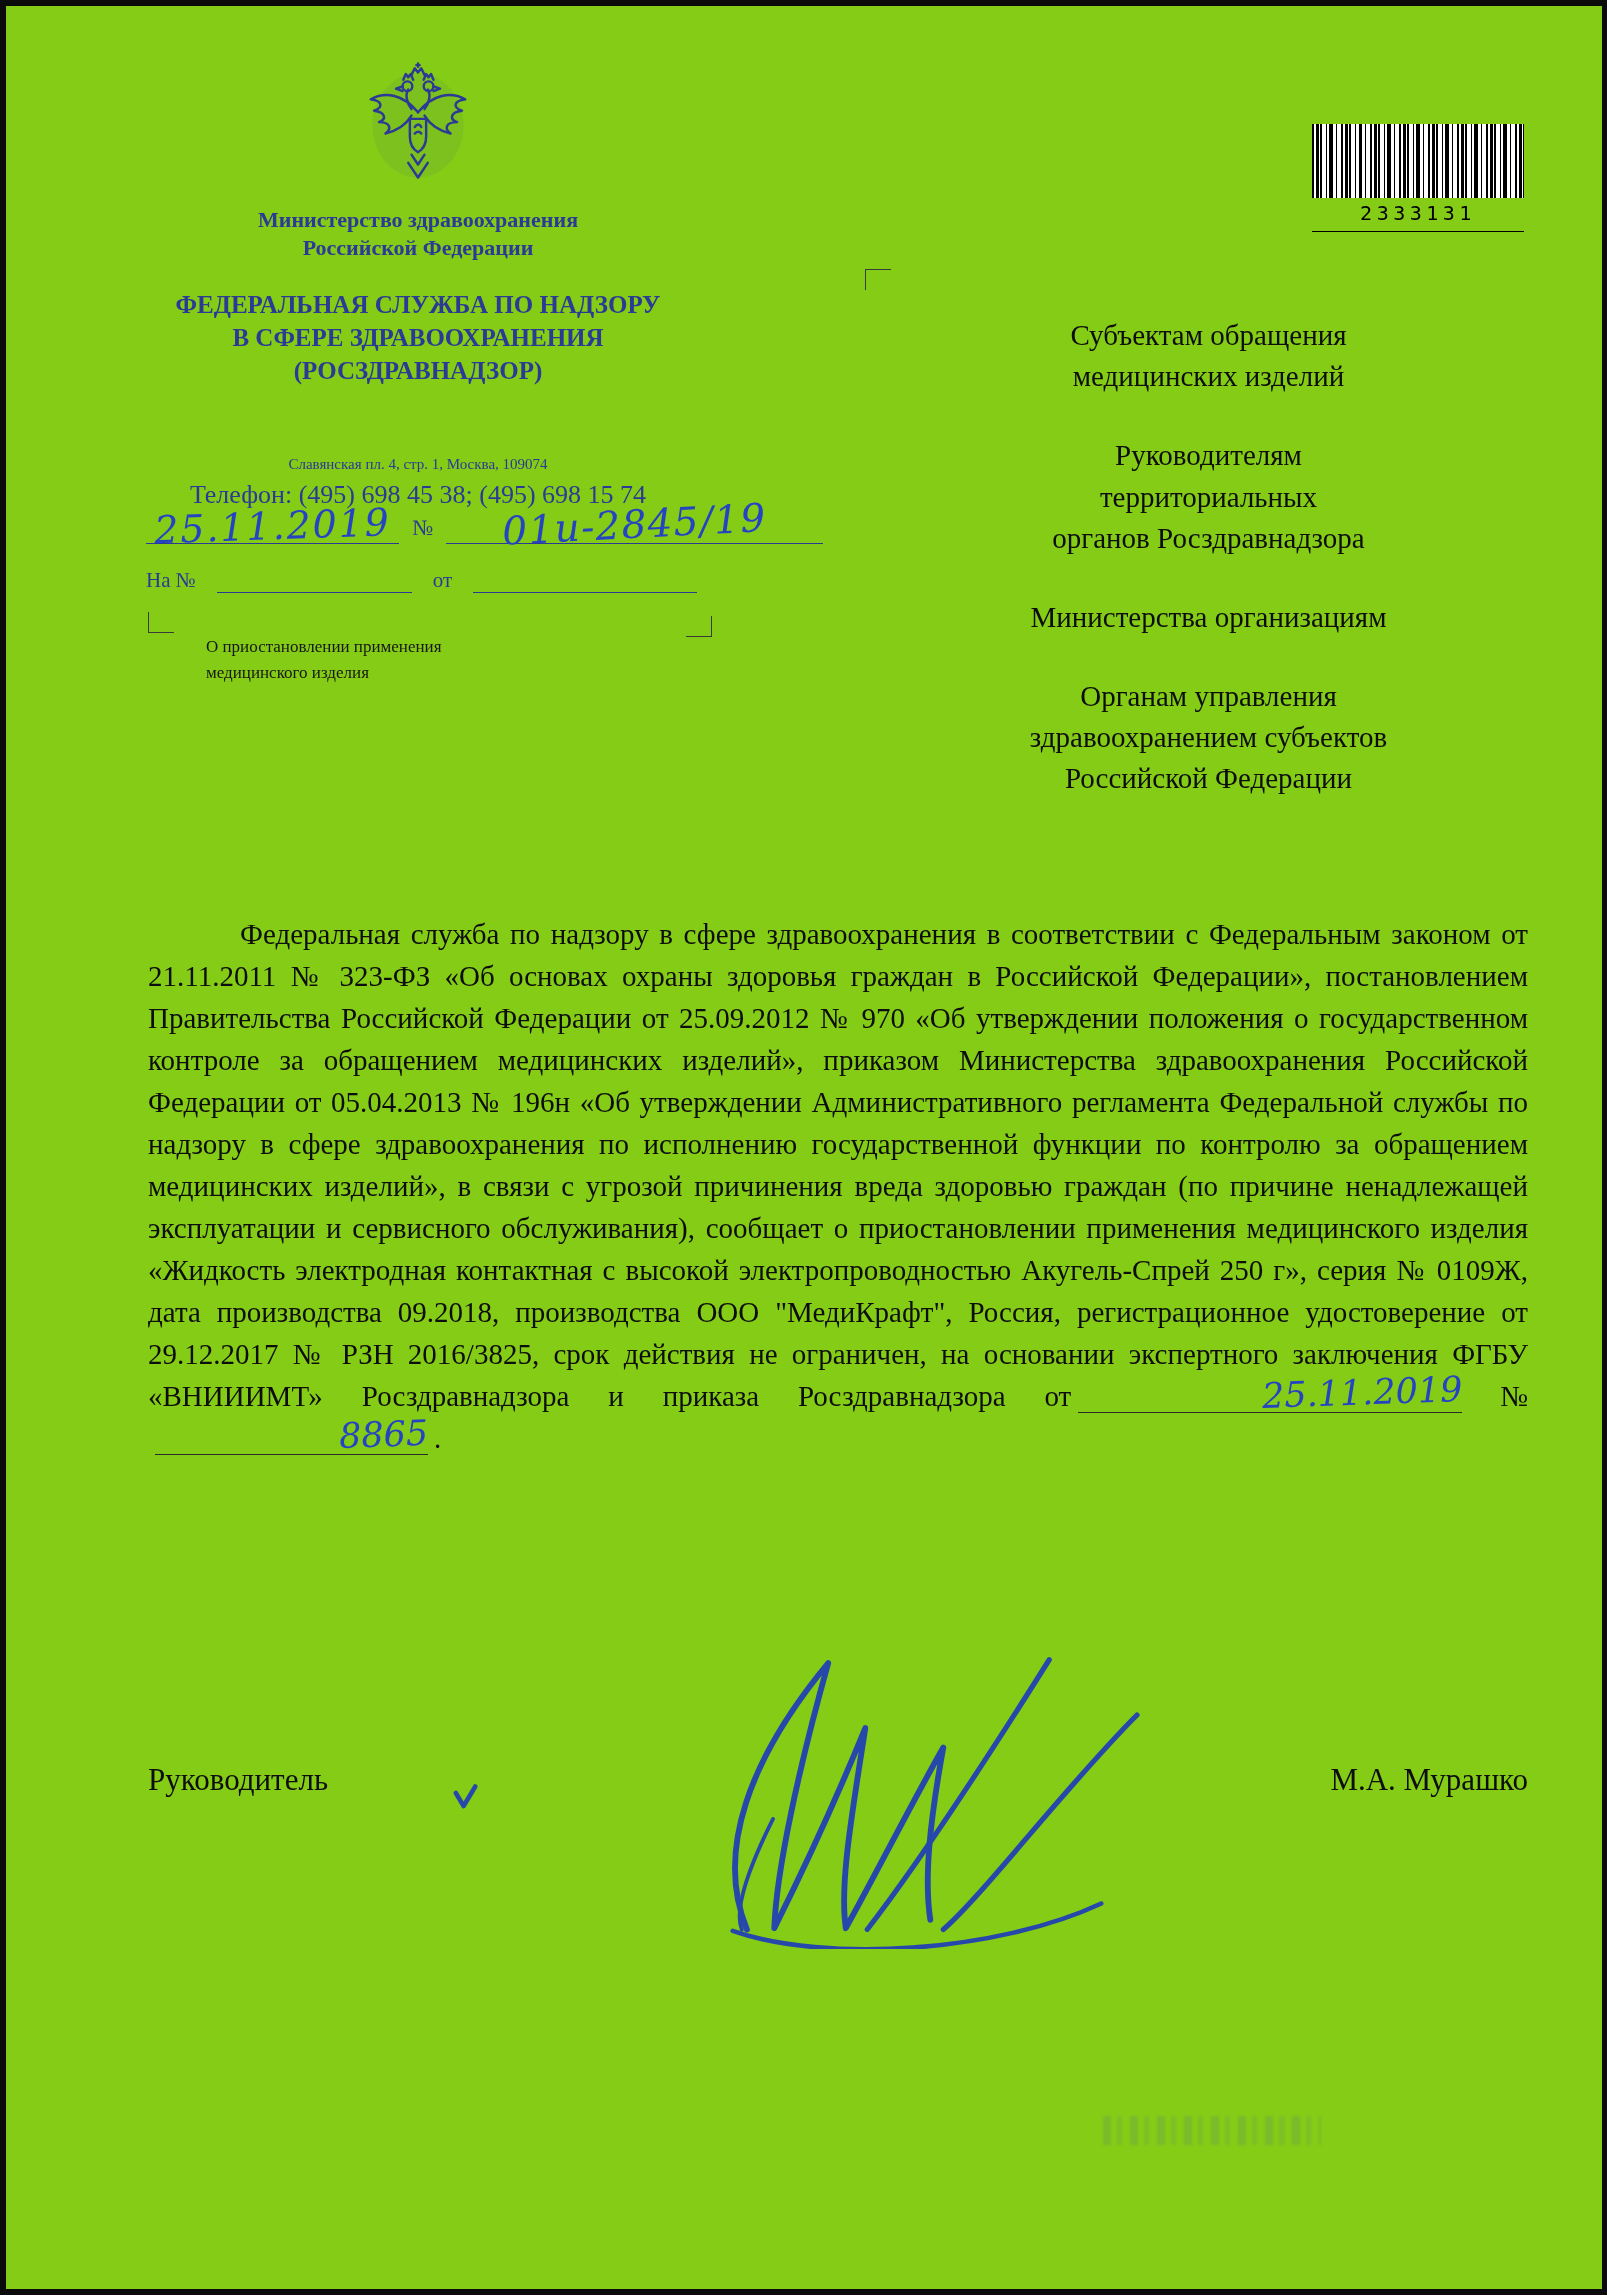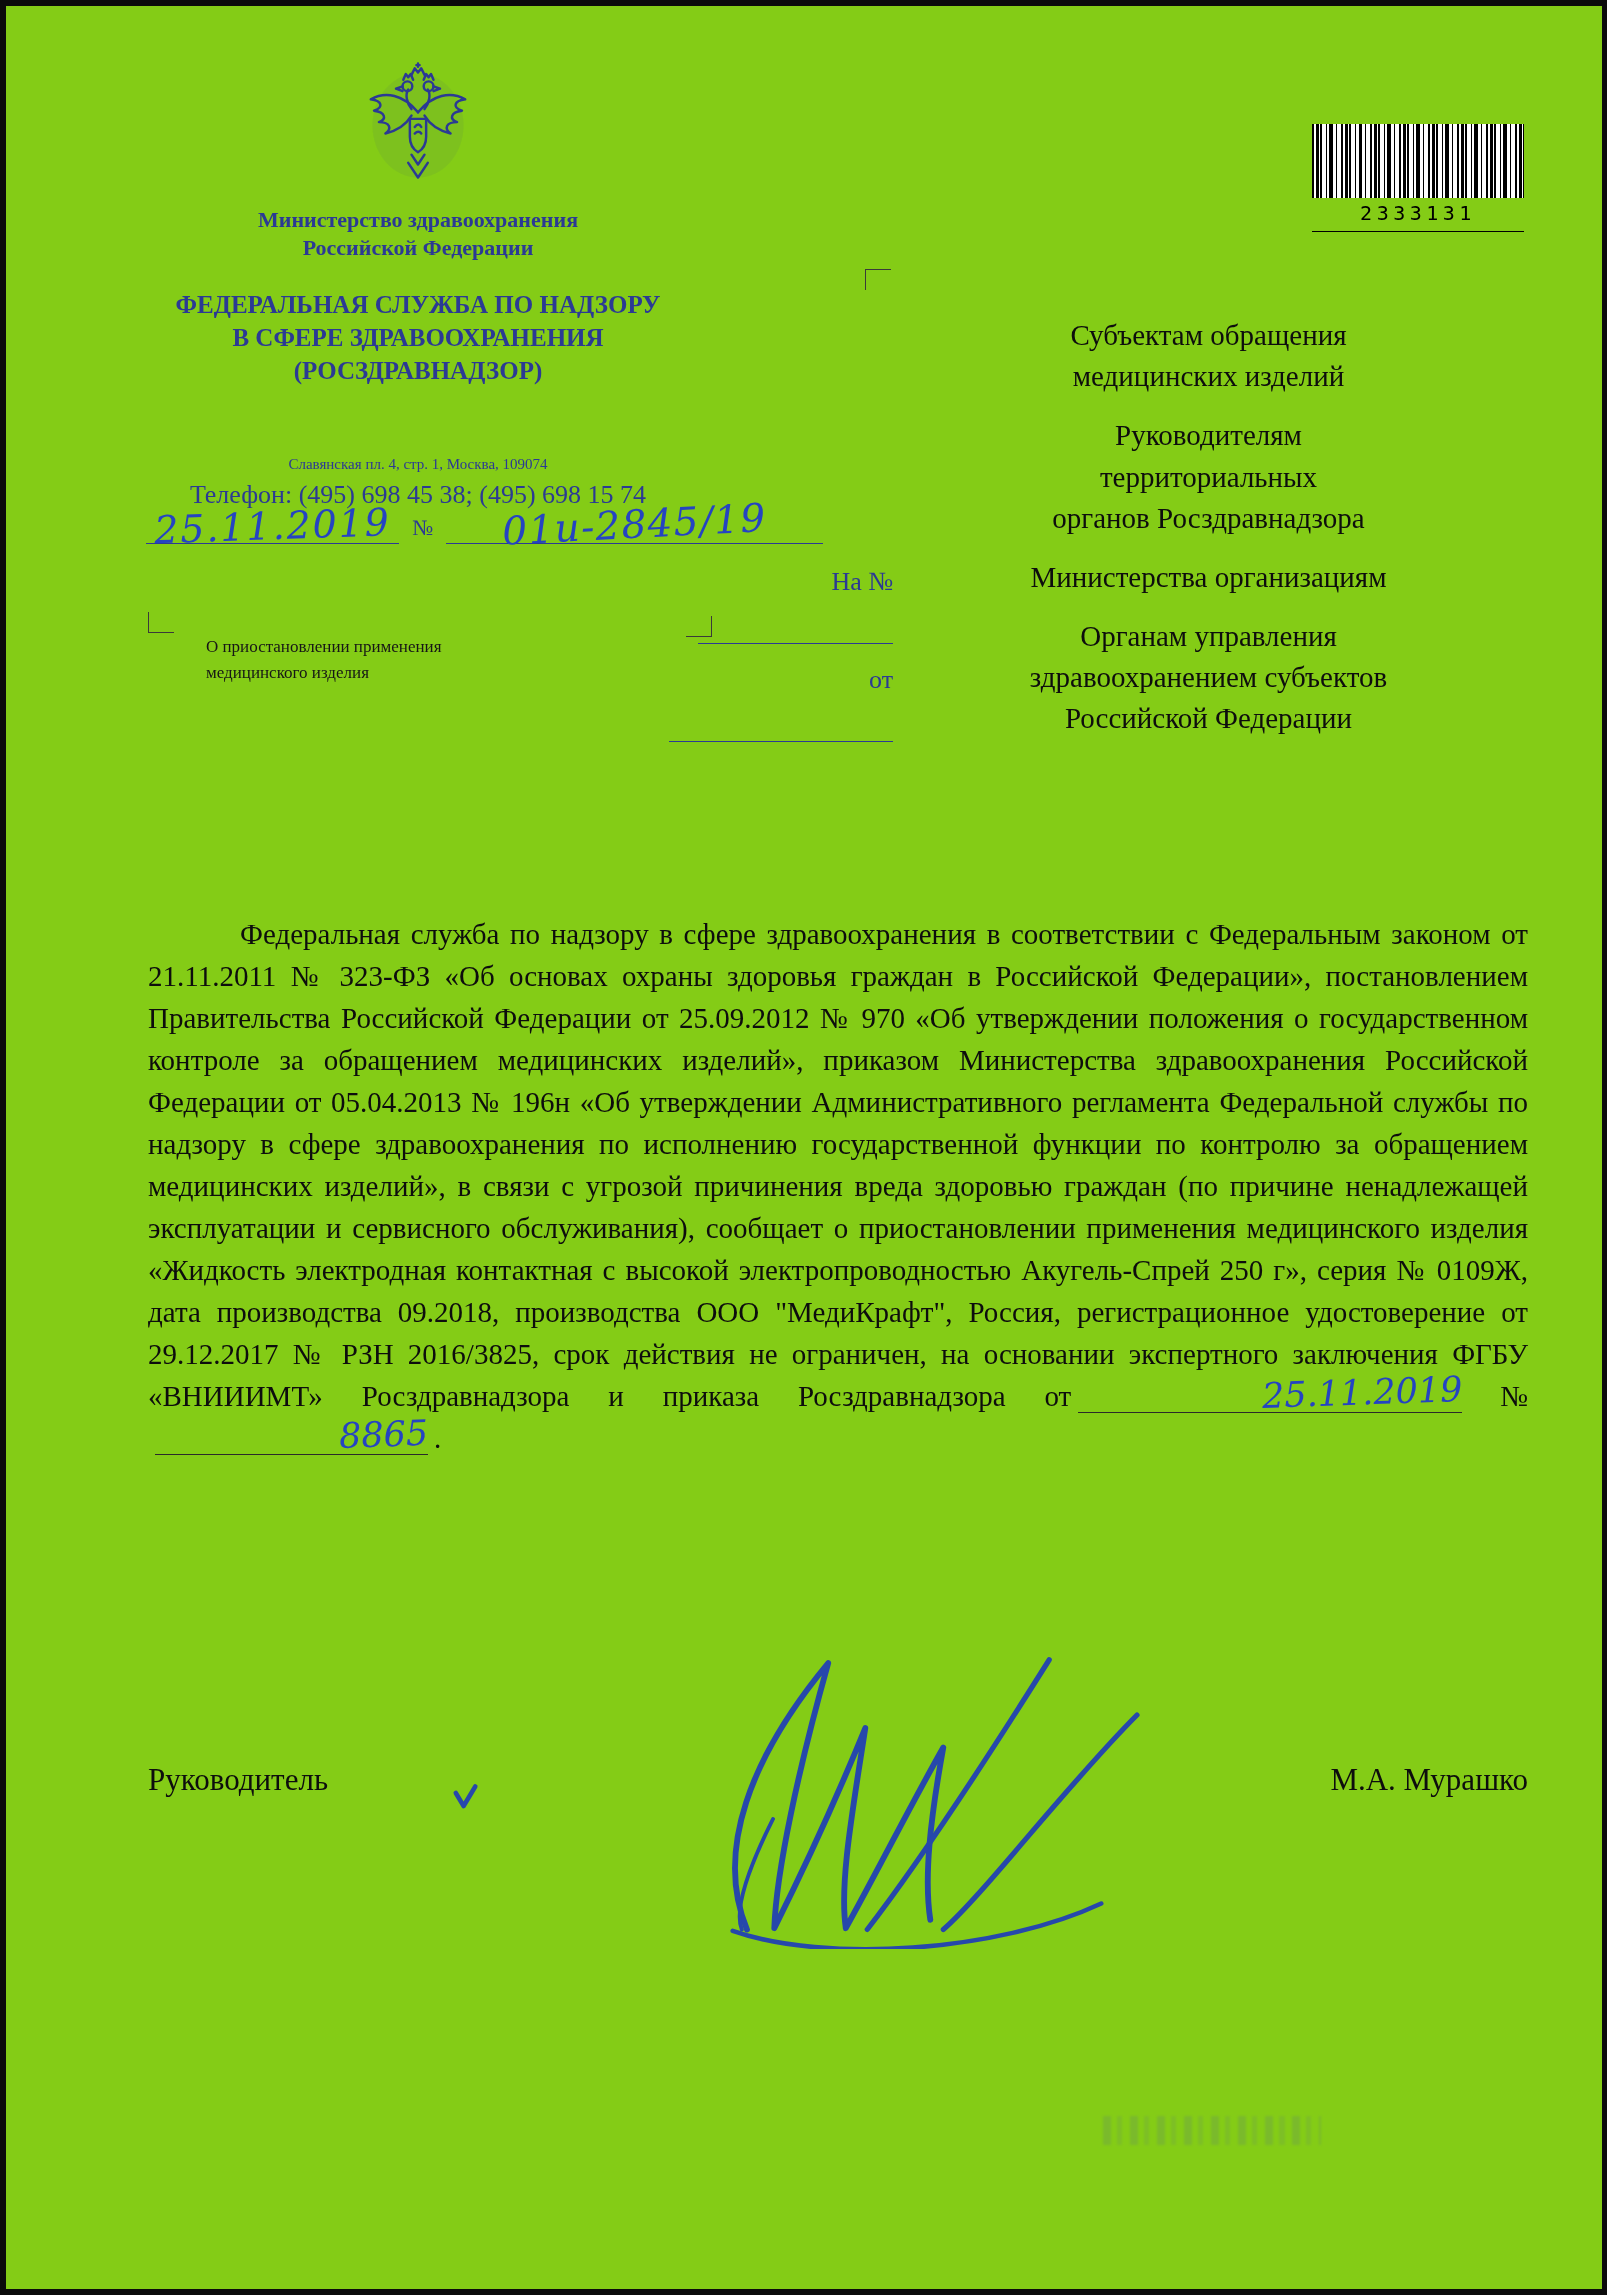--- a/index.html
+++ b/index.html
@@ -24,21 +24,21 @@
 
   
   .ref { position:absolute; left:140px; top:482px; width:747px; color:#2b3a94; }
   .ref-row1 { display:flex; align-items:flex-end; gap:13px; height:56px; font-size:22px; }
   .date-line { width:253px; border-bottom:1.9px solid #2b3a94; text-align:center; }
   .num-line  { width:377px; border-bottom:1.9px solid #2b3a94; text-align:center; }
   .handwritten { font-family:"DejaVu Serif", serif; font-style:italic; color:#2544c2; }
   .hw-date { font-size:38px; display:inline-block; transform:rotate(-2deg) translateY(5.2px); letter-spacing:1.9px; }
   .hw-num  { font-size:39px; display:inline-block; transform:rotate(-3deg) translateY(3.9px); letter-spacing:1.3px; }
   .no-sign { padding-bottom:2.6px; }
-  .ref-row2 { display:flex; align-items:flex-end; gap:21px; margin-top:23.4px; font-size:26px;flex-direction:column; }
+  .ref-row2 { display:flex; align-items:flex-end; gap:21px; margin-top:23.4px; font-size:21px; }
   .blank { border-bottom:1.9px solid #2b3a94; height:25px; }
   .blank.b1 { width:195px; } .blank.b2 { width:224px; }
 
   
   .subject { position:absolute; left:200px; top:628px; font-size:17px; line-height:1.5; white-space:pre-line; color:#161616; }
 
   
   .corner { position:absolute; width:25px; height:19.5px; }
   .corner.tr { left:859px; top:263px; border-top:1.9px solid #3a3a3a; border-left:1.9px solid #3a3a3a; }
   .corner.bl { left:142px;  top:606px; border-left:1.9px solid #3a3a3a; border-bottom:1.9px solid #3a3a3a; }
@@ -58,21 +58,21 @@
   }
   .barcode-number {
     font-family:"DejaVu Sans Mono", monospace;
     font-size:20px; letter-spacing:4.5px; color:#000;
     margin-top:2.6px; padding-bottom:6px; border-bottom:1.9px solid #000;
   }
 
   
   .recipients {
     position:absolute; left:871px; top:309px; width:663px;
-    display:flex; flex-direction:column; gap:18px;
+    display:flex; flex-direction:column; gap:38px;
     text-align:center; font-size:29px; line-height:1.42; color:#0d0d0d;
   }
   .recipient { white-space:pre-line; }
 
   
   .body-text {
     position:absolute; left:142px; top:907px; width:1380px;
     font-size:29px; line-height:42px; text-align:justify; color:#0d0d0d;
   }
   .body-text p { margin:0; text-indent:92px; }

